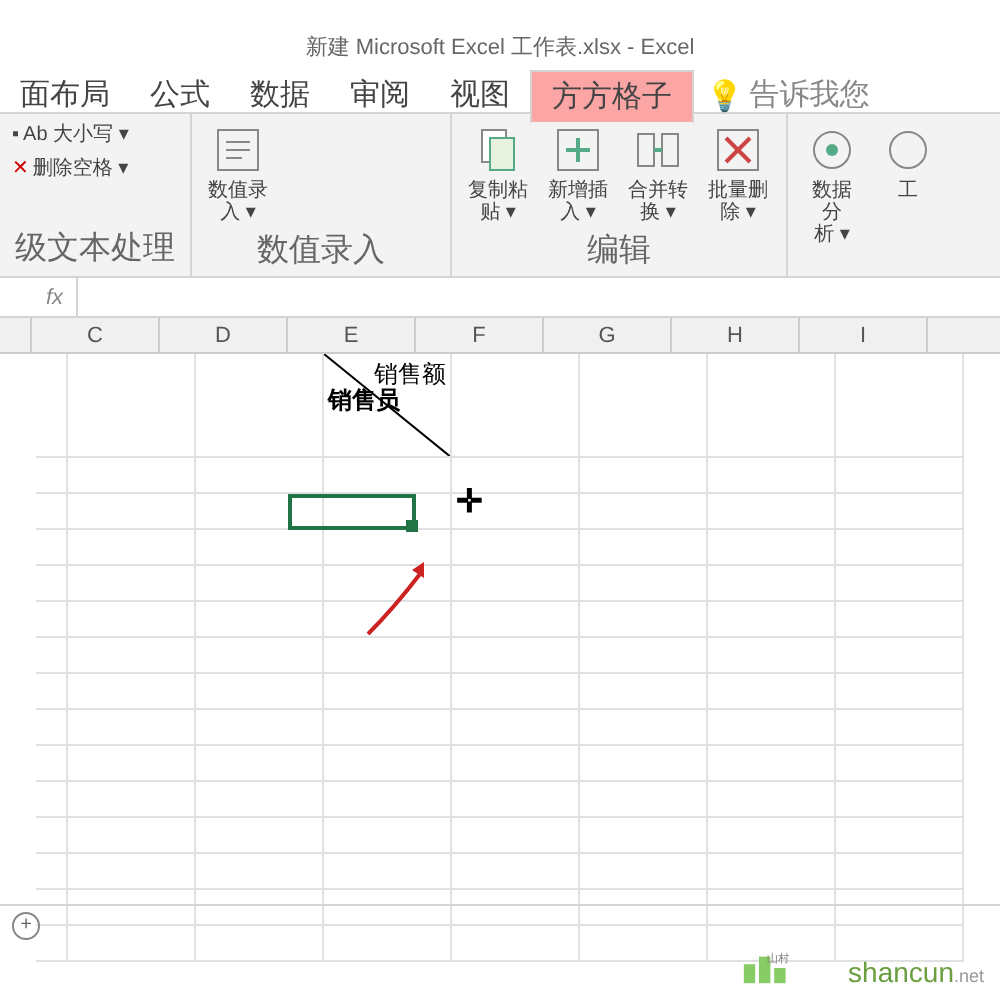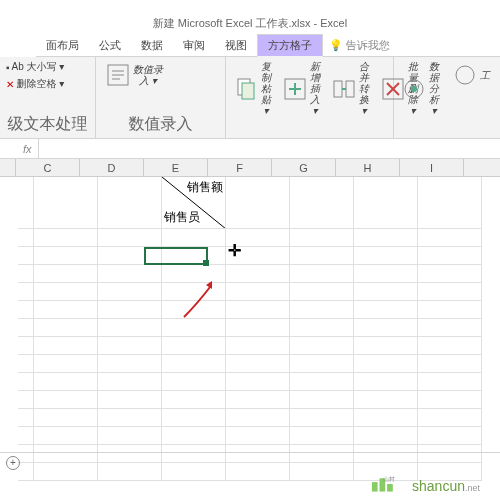--- a/index.html
+++ b/index.html
@@ -1,31 +1,31 @@
 <!DOCTYPE html>
 <html><head>
   <meta charset="utf-8">
   <style>
     * { margin: 0; padding: 0; box-sizing: border-box; font-family: "Microsoft YaHei", sans-serif; }
     body { width: 500px; height: 500px; background: #fff; overflow: hidden; position: relative; }
     
     .title-bar { height: 24px; background: #fff; display: flex; align-items: center; justify-content: center; font-size: 11px; color: #666; margin-top: 11px; }
     
-    .tabs { height: 22px; background: #fff; display: flex; align-items: flex-end; border-bottom: 1px solid #d4d4d4; font-size: 11px; margin-left: 36px; }
+    .tabs { height: 22px; background: #fff; display: flex; align-items: flex-start; border-bottom: 1px solid #d4d4d4; font-size: 15px; }
     .tab { padding: 3px 10px; color: #444; cursor: pointer; }
-    .tab.active { background: #c4b5fd; border: 1px solid #d4d4d4; border-bottom: 1px solid #f3f3f3; margin-bottom: -1px; }
+    .tab.active { background: #fca5a5; border: 1px solid #d4d4d4; border-bottom: 1px solid #f3f3f3; margin-bottom: -1px; }
     .tell-me { display: flex; align-items: center; padding: 3px 6px; color: #888; gap: 3px; }
     
     .ribbon { height: 82px; background: #f3f3f3; display: flex; border-bottom: 1px solid #d4d4d4; font-size: 10px; }
     .group { display: flex; flex-direction: column; border-right: 1px solid #d4d4d4; padding: 2px 4px; }
     .group-content { flex: 1; display: flex; align-items: flex-start; gap: 2px; }
     .group-label { text-align: center; font-size: 16px; color: #666; padding: 1px 0; }
     
     .btn-small { display: flex; align-items: center; gap: 2px; padding: 1px 2px; font-size: 10px; color: #444; white-space: nowrap; }
-    .btn-large { display: flex; align-items: center; padding: 2px 4px; font-size: 10px; color: #444; gap: 1px; font-style: italic; }
+    .btn-large { display: flex; flex-direction: column; align-items: center; padding: 2px 4px; font-size: 10px; color: #444; gap: 1px; }
     .btn-large .lbl { line-height: 11px; text-align: center; }
     .icon-box { width: 16px; height: 16px; display: inline-flex; align-items: center; justify-content: center; }
     .icon-box-lg { width: 28px; height: 28px; display: flex; align-items: center; justify-content: center; }
     .col { display: flex; flex-direction: column; gap: 1px; }
     
     .formula-bar { height: 20px; display: flex; align-items: center; border-bottom: 1px solid #d4d4d4; font-size: 11px; padding-left: 17px; }
     .fx-label { padding: 0 6px; font-style: italic; color: #888; }
     .fx-input { flex: 1; height: 100%; border: none; border-left: 1px solid #d4d4d4; padding: 0 4px; }
     
     .grid-area { position: relative; }
@@ -35,32 +35,32 @@
     
     .grid-rows { position: relative; }
     .row { display: flex; height: 18px; justify-content: center; }
     .row.tall { height: 52px; }
     .cell { width: 64px; border-right: 1px solid #e0e0e0; border-bottom: 1px solid #e0e0e0; position: relative; }
     .cell:first-child { width: 16px; }
     
     .diag-cell { position: relative; overflow: visible; }
     .diag-cell svg { position: absolute; top: 0; left: 0; width: 100%; height: 100%; }
     .diag-text-top { position: absolute; top: 2px; right: 2px; font-size: 12px; }
-    .diag-text-bot { position: absolute; bottom: 2px; left: 2px; font-size: 12px; }
+    .diag-text-bot { position: absolute; bottom: 19px; left: 2px; font-size: 12px; font-weight: bold; }
     
     .selected-cell { position: absolute; border: 2px solid #227447; pointer-events: none; }
     .fill-handle { position: absolute; width: 6px; height: 6px; background: #227447; right: -3px; bottom: -3px; }
     
     .cursor-arrow { position: absolute; left: 182px; top: 102px; }
     .cursor-plus { position: absolute; left: 228px; top: 64px; font-size: 16px; font-weight: bold; }
     
     .bottom-strip { position: absolute; bottom: 28px; left: 0; right: 0; height: 20px; display: flex; align-items: center; padding: 0 6px; font-size: 10px; color: #666; border-top: 1px solid #d4d4d4; }
     .plus-circle { width: 14px; height: 14px; border: 1px solid #888; border-radius: 50%; display: flex; align-items: center; justify-content: center; font-size: 10px; }
     
-    .watermark { position: absolute; right: 20px; bottom: 6px; font-size: 14px; color: #6a9e3f; }
+    .watermark { position: absolute; right: 8px; bottom: 6px; font-size: 14px; color: #6a9e3f; }
     .watermark .net { font-size: 9px; color: #999; }
     .watermark-icon { position: absolute; right: 92px; bottom: 6px; width: 38px; height: 20px; }
   </style>
 </head>
 <body>
 
 <div class="title-bar">
   <span>新建 Microsoft Excel 工作表.xlsx - Excel</span>
 </div>
 
@@ -149,20 +149,21 @@
             <svg width="24" height="24">
               <rect x="2" y="2" width="20" height="20" fill="none" stroke="#888"></rect>
               <line x1="6" y1="6" x2="18" y2="18" stroke="#c44" stroke-width="2"></line>
               <line x1="18" y1="6" x2="6" y2="18" stroke="#c44" stroke-width="2"></line>
             </svg>
           </div>
         <div class="lbl" style="white-space:pre-line">批量删
 除 ▾</div>
       </div>
     </div>
+    <div class="group-label">编辑</div>
   </div>
 
   <div class="group" style="width:74px;border-right:none">
     <div class="group-content">
       <div class="btn-large">
         <div class="icon-box-lg">
             <svg width="24" height="24">
               <circle cx="12" cy="12" r="9" fill="none" stroke="#888"></circle>
               <circle cx="12" cy="12" r="3" fill="#5a8"></circle>
             </svg>

